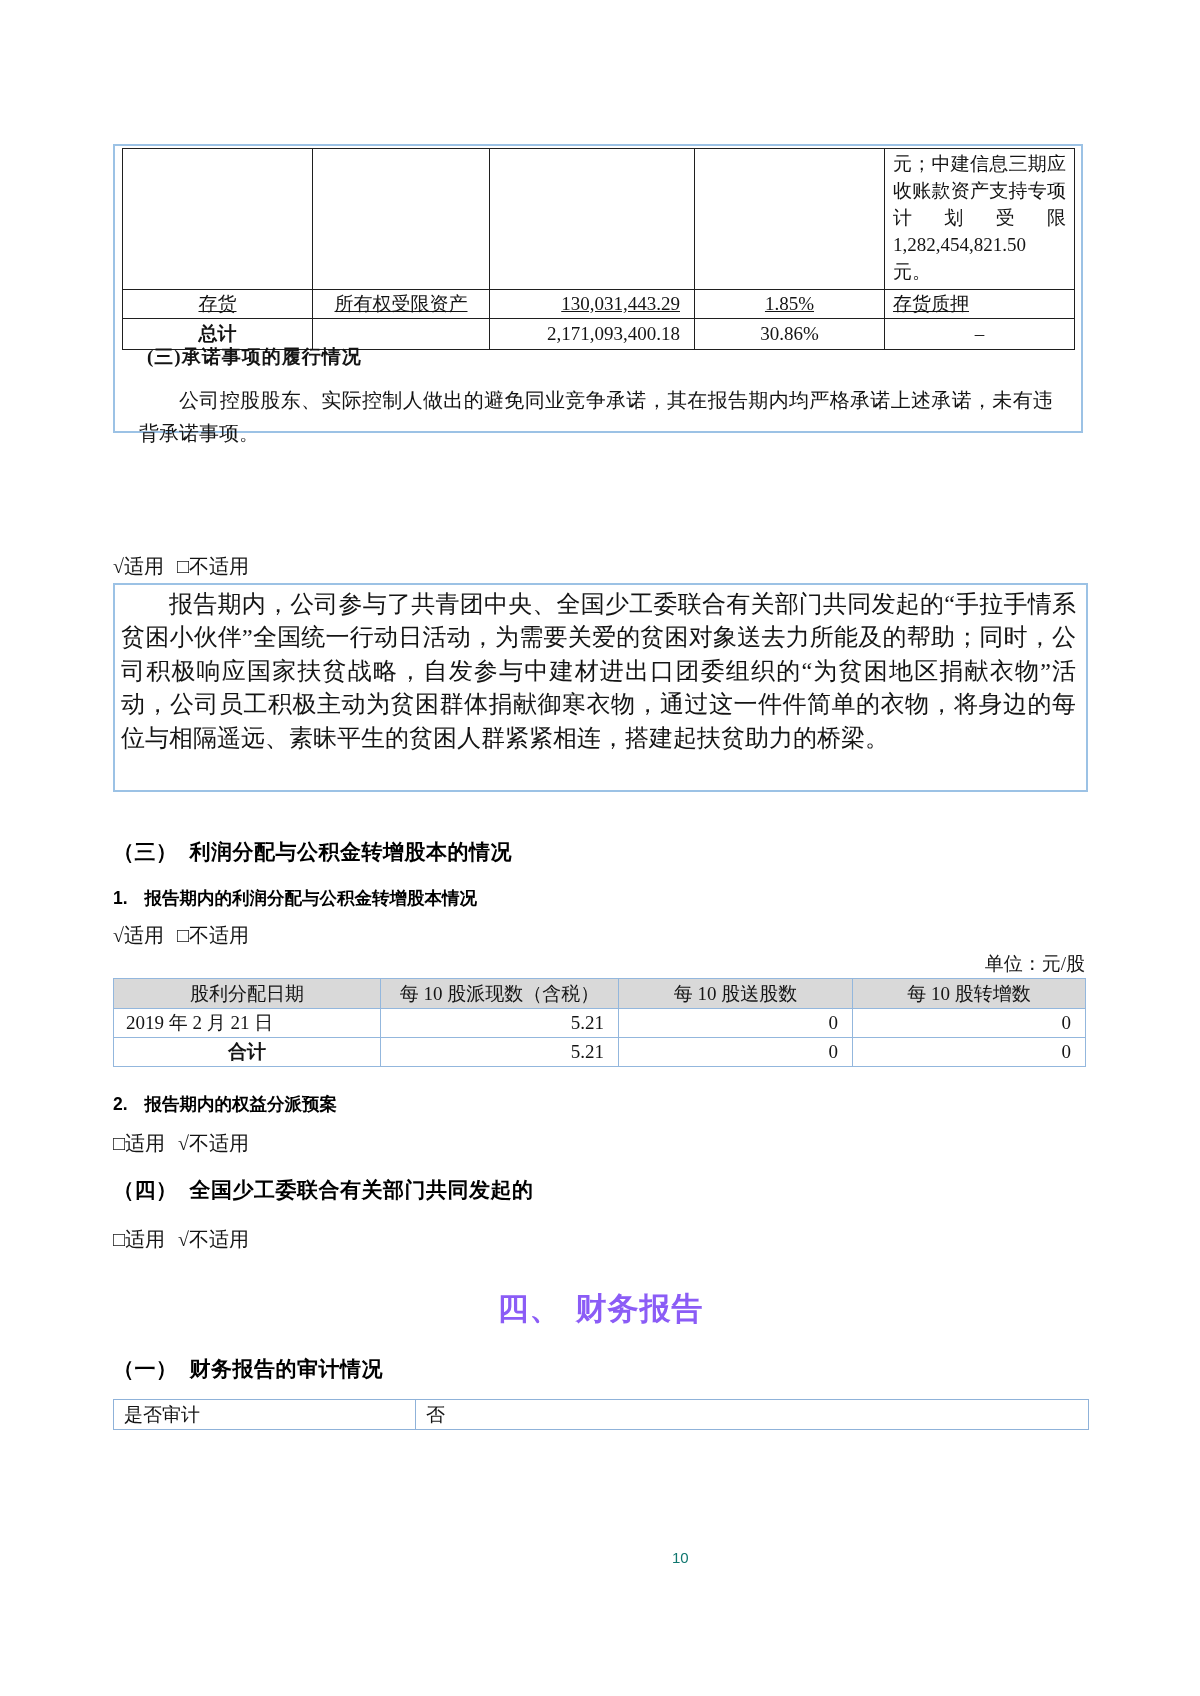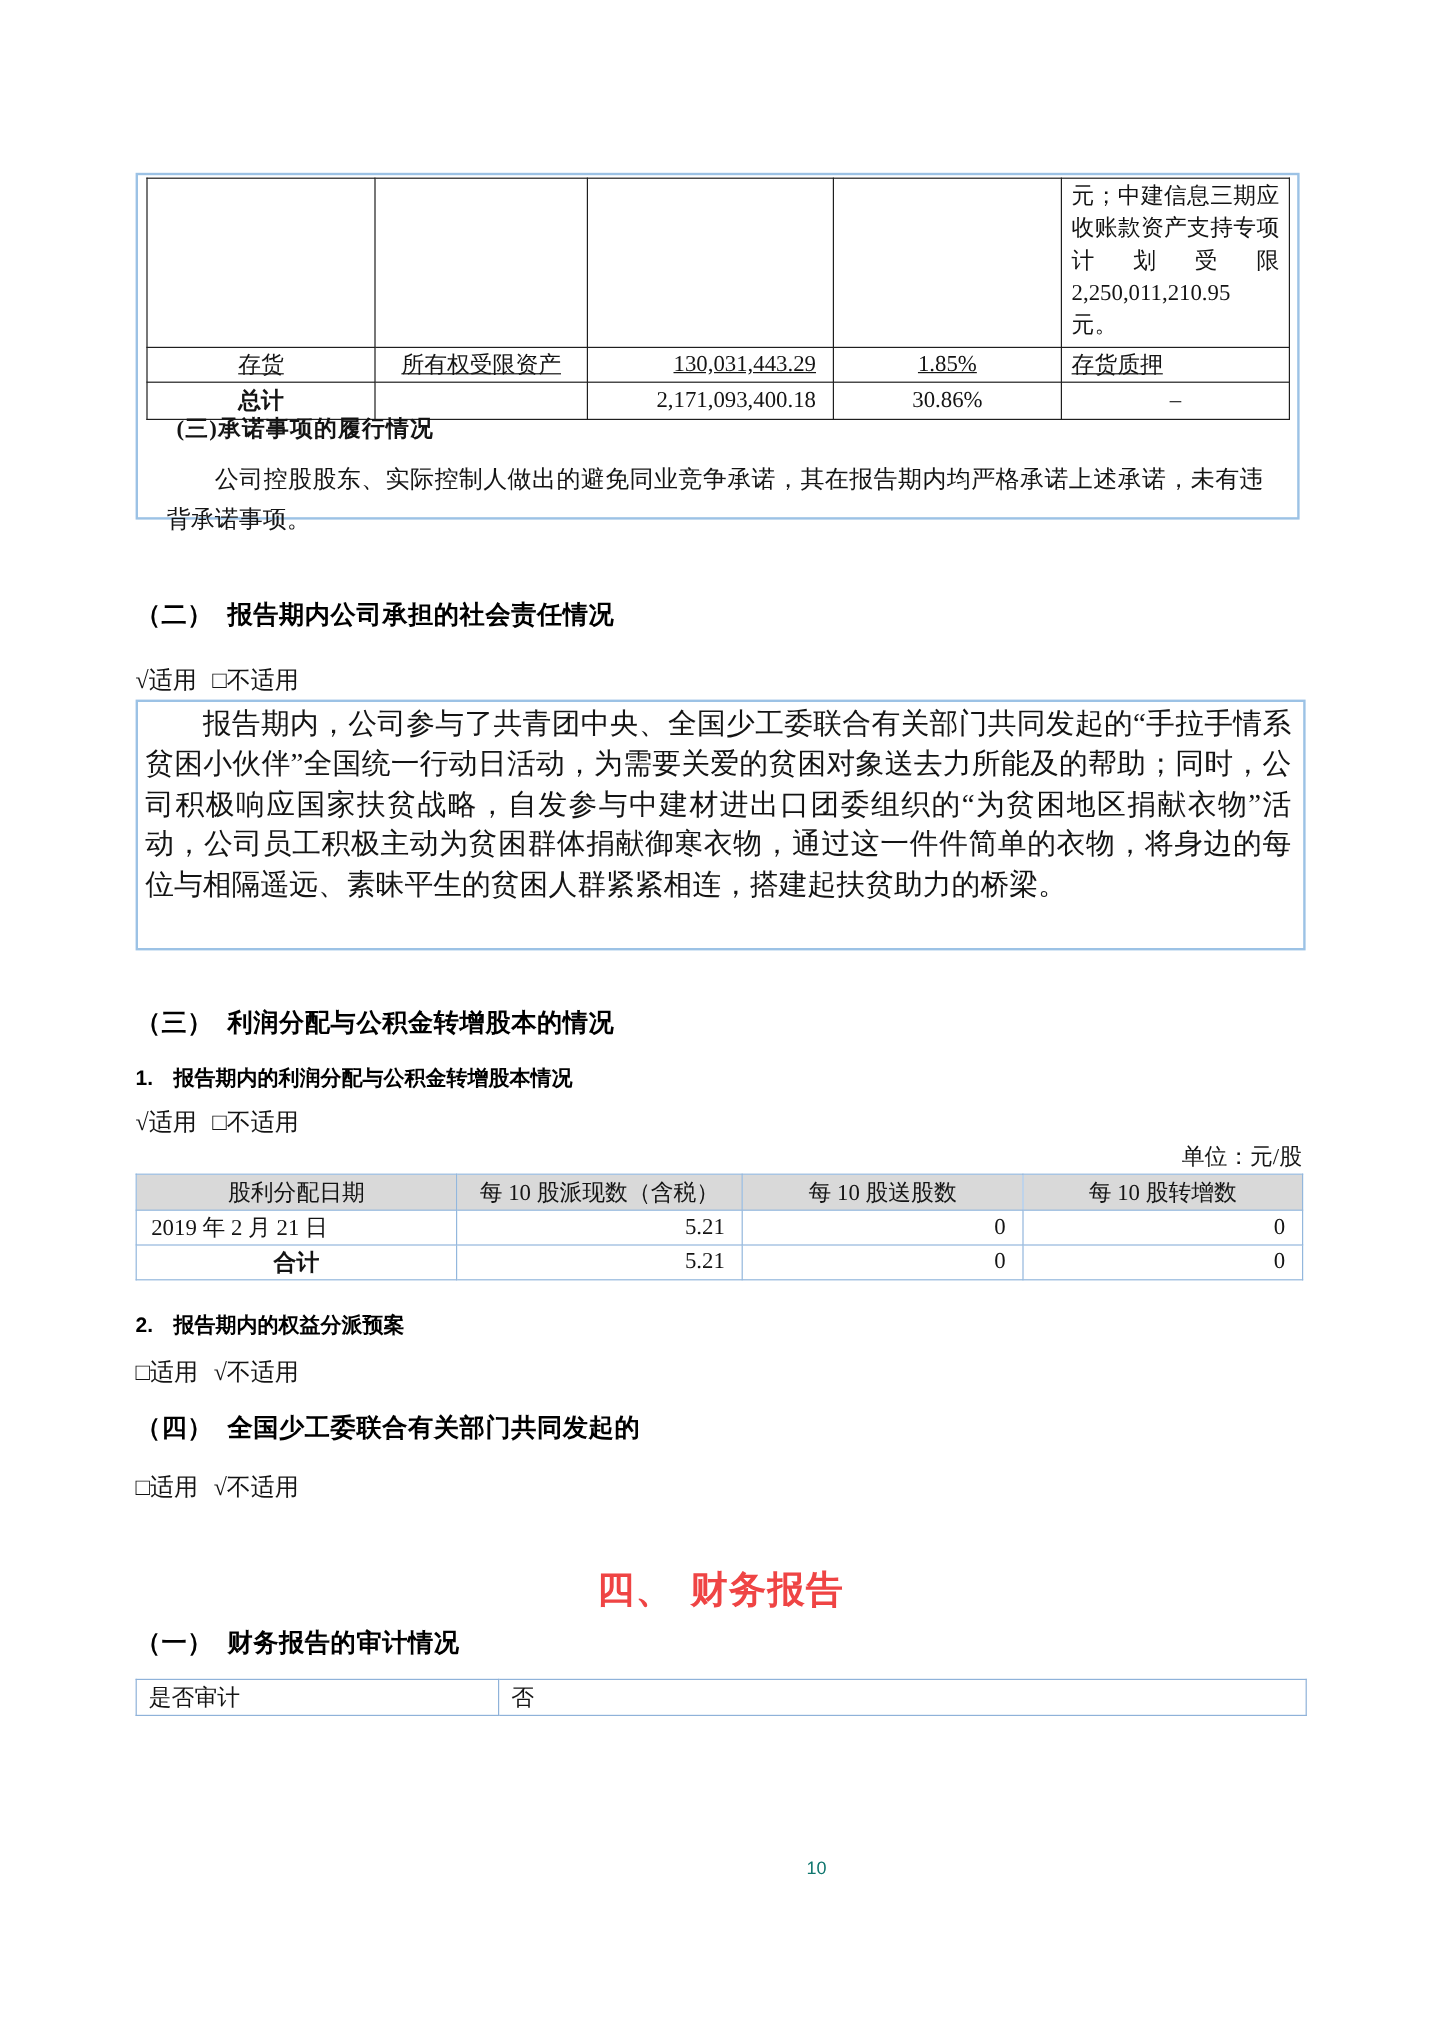--- a/index.html
+++ b/index.html
@@ -79,22 +79,22 @@
     font-family:"Liberation Sans","DejaVu Sans",sans-serif;
     font-weight:bold;color:#000;
     font-size:17.5px;
     white-space:nowrap;
   }
   .h-item .h-num{margin-right:17px;}
   .h-chapter{
     position:absolute;left:113px;width:975px;
     text-align:center;
     font-family:"Liberation Sans","DejaVu Sans",sans-serif;
-    font-weight:bold;color:#ef4444;
-    font-size:31px;letter-spacing:1px;margin-top:16px;
+    font-weight:bold;color:#8b5cf6;
+    font-size:31px;letter-spacing:1px;
   }
   .h-chapter .h-num{margin-right:14px;}
 
   .apply-line{
     position:absolute;left:113px;
     font-size:20px;color:#141414;
     word-spacing:8px;
     white-space:nowrap;
   }
   .unit-line{
@@ -152,21 +152,21 @@
           <col style="width:205px">
           <col style="width:190px">
           <col style="width:190px">
       </colgroup>
       <tbody>
           <tr class="r1">
         <td></td>
         <td></td>
         <td></td>
         <td></td>
-        <td class="note">元；中建信息三期应收账款资产支持专项计划受限 2,250,011,210.95 元。</td>
+        <td class="note">元；中建信息三期应收账款资产支持专项计划受限 1,282,454,821.50 元。</td>
       </tr>
       <tr class="r2">
         <td class="cell-center">存货</td>
         <td class="cell-center">所有权受限资产</td>
         <td class="cell-right">130,031,443.29</td>
         <td class="cell-center">1.85%</td>
         <td class="cell-left">存货质押</td>
       </tr>
       <tr class="r3">
         <td class="cell-center bold">总计</td>
@@ -174,23 +174,20 @@
         <td class="cell-right">2,171,093,400.18</td>
         <td class="cell-center">30.86%</td>
         <td class="cell-center">–</td>
       </tr>
     </tbody>
       </table>
     <div class="box1-subheading">(三)承诺事项的履行情况</div>
     <p class="box1-para">公司控股股东、实际控制人做出的避免同业竞争承诺，其在报告期内均严格承诺上述承诺，未有违背承诺事项。</p>
   </div>
 
-  <div class="h-sec" style="top:498px">
-    <span class="h-num">（二）</span><span>报告期内公司承担的社会责任情况</span>
-  </div>
   <div class="apply-line" style="top:553px">√适用 □不适用</div>
   <div class="blue-box" id="box2">
     <p class="box2-para">报告期内，公司参与了共青团中央、全国少工委联合有关部门共同发起的“手拉手情系贫困小伙伴”全国统一行动日活动，为需要关爱的贫困对象送去力所能及的帮助；同时，公司积极响应国家扶贫战略，自发参与中建材进出口团委组织的“为贫困地区捐献衣物”活动，公司员工积极主动为贫困群体捐献御寒衣物，通过这一件件简单的衣物，将身边的每位与相隔遥远、素昧平生的贫困人群紧紧相连，搭建起扶贫助力的桥梁。</p>
   </div>
 
   <div class="h-sec" style="top:838px">
     <span class="h-num">（三）</span><span>利润分配与公积金转增股本的情况</span>
   </div>
   <div class="h-item" style="top:886px">
     <span class="h-num">1.</span><span>报告期内的利润分配与公积金转增股本情况</span>

